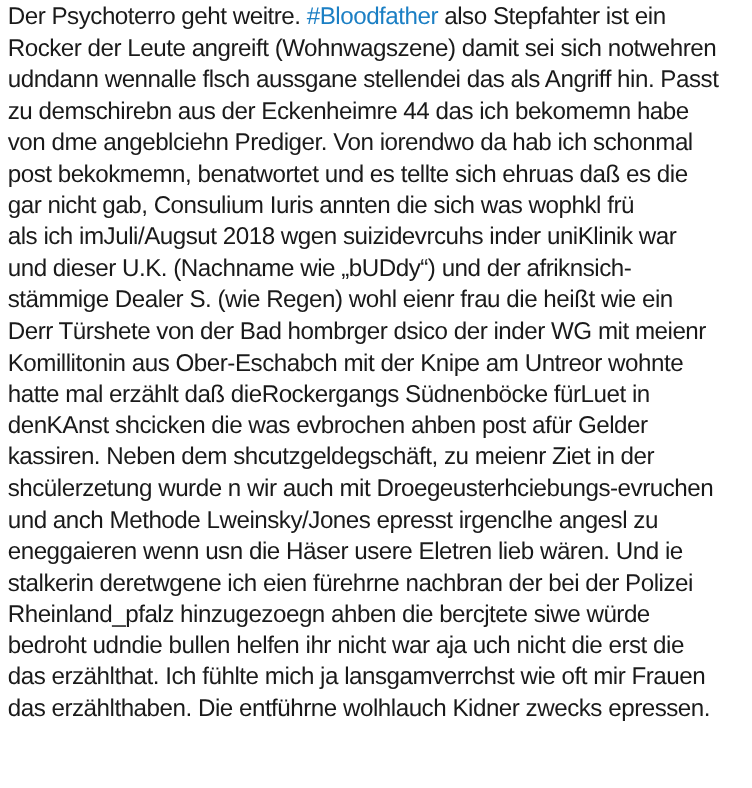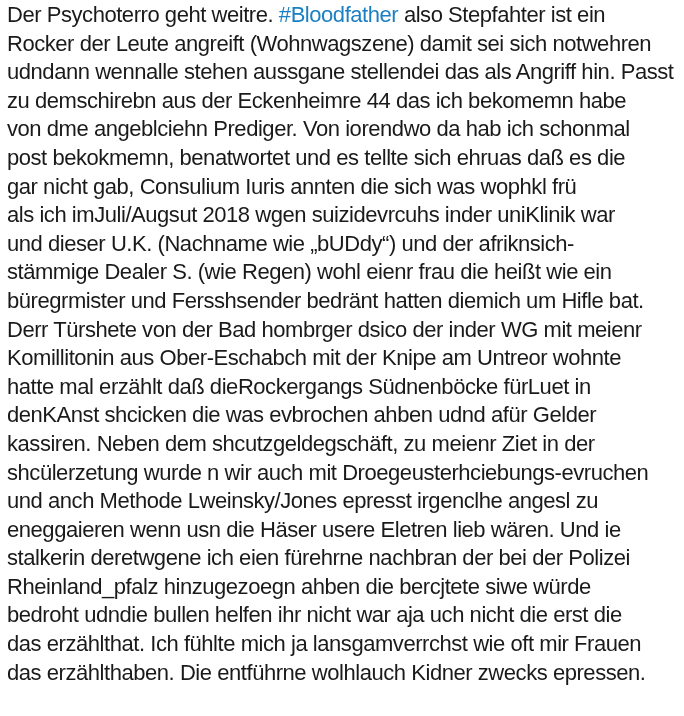--- a/index.html
+++ b/index.html
@@ -27,33 +27,32 @@
     color: var(--hashtag-color, #1b7fc4);
     cursor: pointer;
   }
 </style>
 </head>
 <body>
 
 <div class="post">
     <div class="text-line"><span>Der Psychoterro geht weitre. </span><span class="hashtag">#Bloodfather</span><span> also Stepfahter ist ein</span></div>
     <div class="text-line"><span>Rocker der Leute angreift (Wohnwagszene) damit sei sich notwehren</span></div>
-    <div class="text-line"><span>udndann wennalle stehen aussgane stellendei das als Angriff hin. Passt</span></div>
+    <div class="text-line"><span>udndann wennalle flsch aussgane stellendei das als Angriff hin. Passt</span></div>
     <div class="text-line"><span>zu demschirebn aus der Eckenheimre 44 das ich bekomemn habe</span></div>
     <div class="text-line"><span>von dme angeblciehn Prediger. Von iorendwo da hab ich schonmal</span></div>
     <div class="text-line"><span>post bekokmemn, benatwortet und es tellte sich ehruas daß es die</span></div>
     <div class="text-line"><span>gar nicht gab, Consulium Iuris annten die sich was wophkl frü</span></div>
     <div class="text-line"><span>als ich imJuli/Augsut 2018 wgen suizidevrcuhs inder uniKlinik war</span></div>
     <div class="text-line"><span>und dieser U.K. (Nachname wie „bUDdy“) und der afriknsich-</span></div>
     <div class="text-line"><span>stämmige Dealer S. (wie Regen) wohl eienr frau die heißt wie ein</span></div>
-    <div class="text-line"><span>büregrmister und Fersshsender bedränt hatten diemich um Hifle bat.</span></div>
     <div class="text-line"><span>Derr Türshete von der Bad hombrger dsico der inder WG mit meienr</span></div>
     <div class="text-line"><span>Komillitonin aus Ober-Eschabch mit der Knipe am Untreor wohnte</span></div>
     <div class="text-line"><span>hatte mal erzählt daß dieRockergangs Südnenböcke fürLuet in</span></div>
-    <div class="text-line"><span>denKAnst shcicken die was evbrochen ahben udnd afür Gelder</span></div>
+    <div class="text-line"><span>denKAnst shcicken die was evbrochen ahben post afür Gelder</span></div>
     <div class="text-line"><span>kassiren. Neben dem shcutzgeldegschäft, zu meienr Ziet in der</span></div>
     <div class="text-line"><span>shcülerzetung wurde n wir auch mit Droegeusterhciebungs-evruchen</span></div>
     <div class="text-line"><span>und anch Methode Lweinsky/Jones epresst irgenclhe angesl zu</span></div>
     <div class="text-line"><span>eneggaieren wenn usn die Häser usere Eletren lieb wären. Und ie</span></div>
     <div class="text-line"><span>stalkerin deretwgene ich eien fürehrne nachbran der bei der Polizei</span></div>
     <div class="text-line"><span>Rheinland_pfalz hinzugezoegn ahben die bercjtete siwe würde</span></div>
     <div class="text-line"><span>bedroht udndie bullen helfen ihr nicht war aja uch nicht die erst die</span></div>
     <div class="text-line"><span>das erzählthat. Ich fühlte mich ja lansgamverrchst wie oft mir Frauen</span></div>
     <div class="text-line"><span>das erzählthaben. Die entführne wolhlauch Kidner zwecks epressen.</span></div>
   </div>

